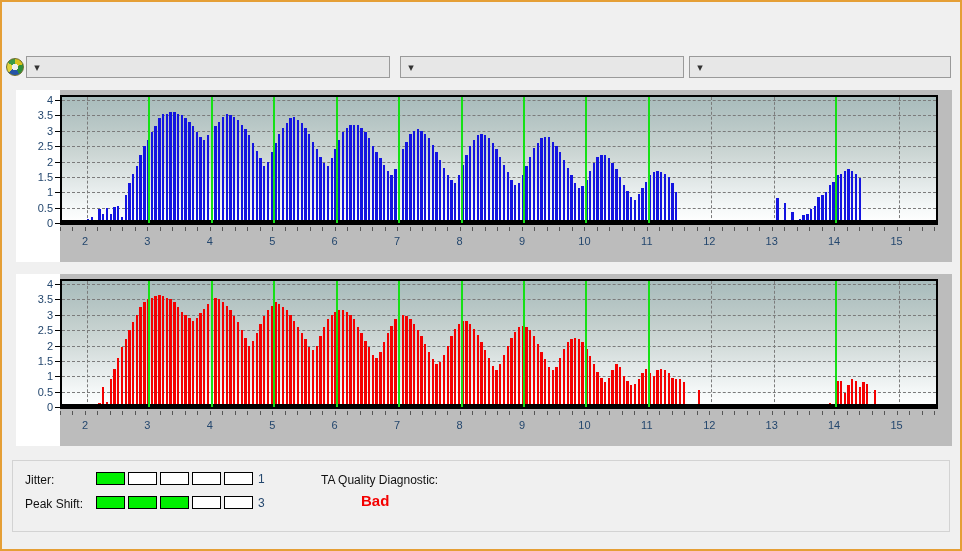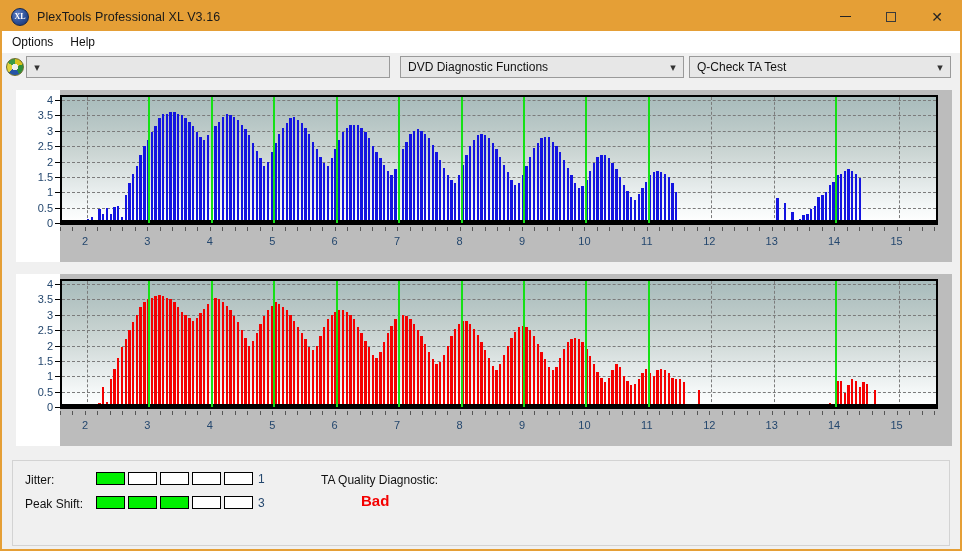--- a/index.html
+++ b/index.html
@@ -108,21 +108,21 @@
     position:absolute;right:7px;font-size:11px;color:#24476e;
     transform:translateY(-50%);white-space:nowrap;
     font-family:"Liberation Sans",sans-serif;
   }
   .ytick{position:absolute;right:0;width:5px;height:0;border-top:1px solid #000;}
   .xaxis{position:absolute;left:44px;top:137px;width:878px;height:28px;}
   .xlab{position:absolute;top:8px;font-size:11px;color:#24476e;transform:translateX(-50%);}
   .xtickmark{position:absolute;top:0;width:0;height:4px;border-left:1px solid #555;}
   
   .infogroup{
-    position:absolute;left:10px;top:458px;width:938px;height:86px;
+    position:absolute;left:10px;top:458px;width:938px;height:72px;
     border:1px solid #d3d3d3;background:#f0f0f0;box-sizing:border-box;
   }
   .lab{position:absolute;font-size:12px;color:#111;}
   #jitter-label{left:12px;top:12px;}
   #peakshift-label{left:12px;top:36px;}
   .meter{position:absolute;display:flex;gap:3px;}
   #jitter-meter{left:83px;top:11px;}
   #peakshift-meter{left:83px;top:35px;}
   .seg{width:29px;height:13px;border:1px solid #000;box-sizing:border-box;background:#fff;}
   .seg.on{background:#00f000;}
@@ -137,52 +137,31 @@
     background:#ffffff;border:1px solid #9e9e9e;box-sizing:border-box;
     display:flex;align-items:center;
   }
   .statustext{font-size:12px;color:#d40000;padding-left:6px;}
 </style>
 </head>
 <body>
 
 <div class="window">
 
-  <div class="titlebar">
-    <div class="app-icon">XL</div>
-    <div class="title-text">PlexTools Professional XL V3.16</div>
-    <div class="wincontrols">
-      <div class="wc">
-          <span class="minus"></span>
-        </div>
-      <div class="wc">
-          <span class="sq"></span>
-        </div>
-      <div class="wc">
-          <span class="x">✕</span>
-        </div>
-    </div>
-  </div>
-
-  <div class="menubar">
-    <div class="menuitem">Options</div>
-    <div class="menuitem">Help</div>
-  </div>
+
 
   <div class="selbar">
     <div class="drive-icon"></div>
     <div class="combo" id="combo-drive">
       <span class="chev">▾</span>
     </div>
     <div class="combo" id="combo-func">
-      <span class="lbl">DVD Diagnostic Functions</span>
       <span class="chev">▾</span>
     </div>
     <div class="combo" id="combo-test">
-      <span class="lbl">Q-Check TA Test</span>
       <span class="chev">▾</span>
     </div>
   </div>
 
   <div class="chartpanel" id="chart-top">
     <div class="white-left"></div>
     <div class="yaxis">
         <div class="ylab" style="top: 128px;">0</div>
         <div class="ytick" style="top: 128px;"></div>
         <div class="ylab" style="top: 112.625px;">0.5</div>

